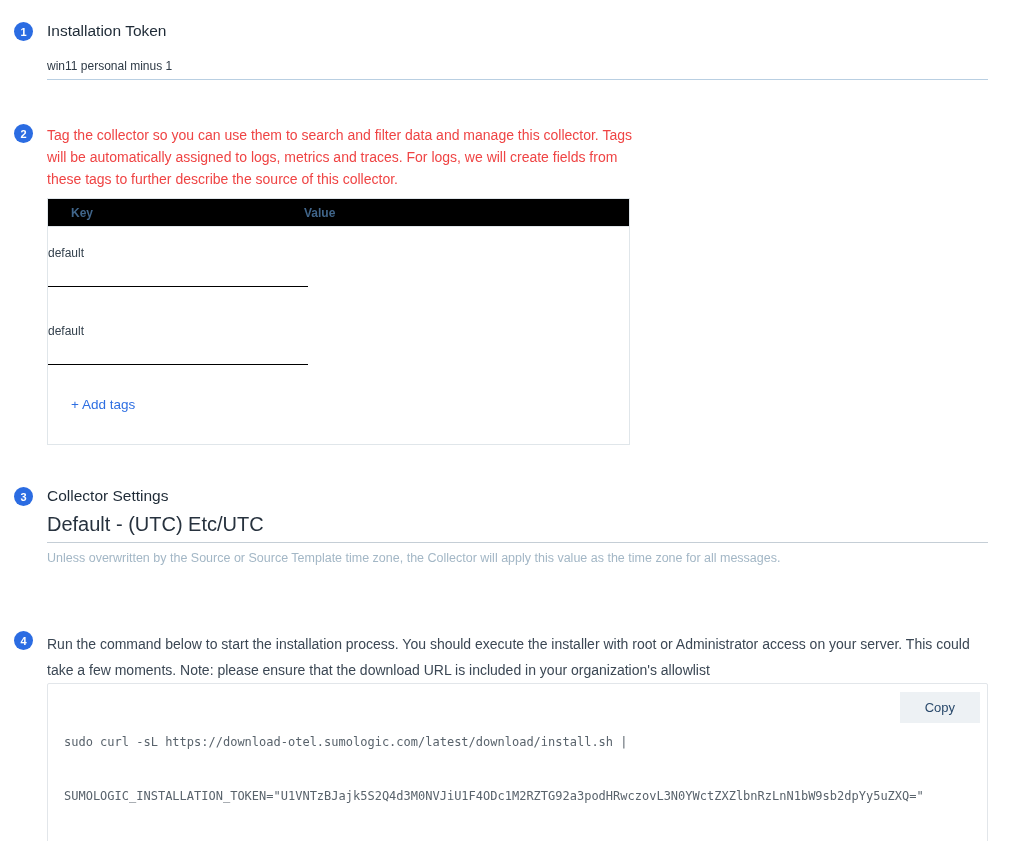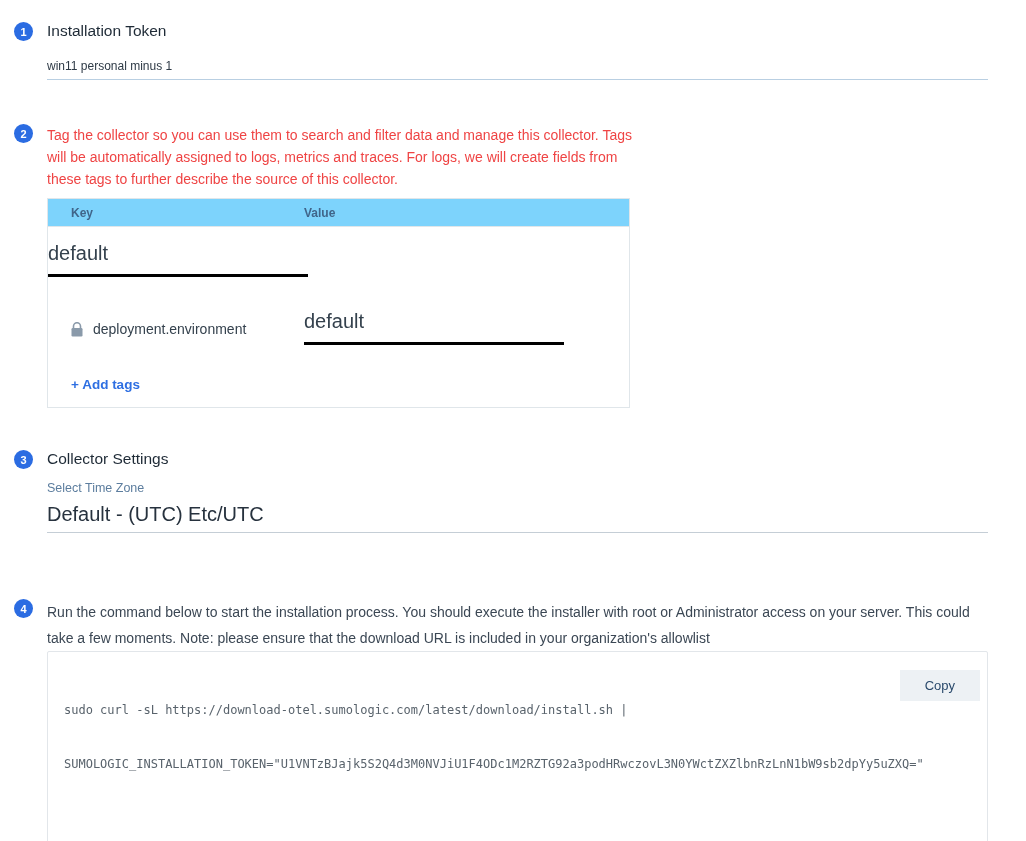--- a/index.html
+++ b/index.html
@@ -27,35 +27,35 @@
     font-size:12px; color:#2e3a46; line-height:16px;
     padding-bottom:5px; border-bottom:1px solid #b9cfe2;
   }
 
   
   .step2 { margin-top:44px; }
   .step-desc { margin-top:16px; font-size:14px; line-height:22px; color:#ef4444; max-width:601px; }
   .tag-table { margin-top:8px; width:583px; border:1px solid #e0e6ea; background:#fff; }
   .tag-header {
     display:flex; align-items:center; height:28px;
-    background:#7dd3fc; border-bottom:1px solid #e0e6ea;
+    background:#000000; border-bottom:1px solid #e0e6ea;
     font-size:12px; font-weight:700; color:#40658a;
   }
   .col-key { width:256px; padding-left:23px; }
   .tag-row { display:flex; align-items:center; padding:18px 0; }
   .cell-key { width:256px; display:flex; align-items:center; padding-left:23px; }
   .lock-icon { width:12px; height:15px; margin-right:10px; flex:0 0 auto; }
   .tag-key { font-size:14px; color:#34414d; }
   .tag-value {
-    width:260px; font-size:20px; color:#34414d; line-height:17px;
-    padding-bottom:12px; border-bottom:3px solid #000000;
+    width:260px; font-size:12px; color:#34414d; line-height:17px;
+    padding-bottom:24px; border-bottom:1px solid #000000;
   }
   .add-tags {
-    display:inline-block; margin:14px 0 15px 23px;
-    color:#2e6fe2; font-size:13.5px; font-weight:700; cursor:pointer;
+    display:inline-block; margin:14px 0 32px 23px;
+    color:#2e6fe2; font-size:13.5px; font-weight:400; cursor:pointer;
   }
 
   
   .step3 { margin-top:42px; }
   .tz-label { margin-top:13px; font-size:12.5px; color:#5c7d9e; }
   .tz-value {
     margin-top:12px; width:100%;
     font-size:20px; color:#27323e; line-height:15px;
     padding-bottom:10px; border-bottom:1px solid #c5ced6; cursor:pointer;
   }
@@ -66,21 +66,21 @@
   .step4-desc { margin-top:12px; font-size:14px; line-height:26px; color:#3b4754; }
   .code-block {
     position:relative; margin-top:0px; width:100%;
     border:1px solid #e2e6ea; border-radius:2px;
     padding:13px 12px 13px 16px;
     font-family:"DejaVu Sans Mono", monospace;
     font-size:12px; line-height:18px; color:#59636c;
     white-space:pre; overflow:hidden;
   }
   .copy-btn {
-    position:absolute; top:18px; right:7px;
+    position:absolute; top:8px; right:7px;
     background:#edf1f4; color:#29496b; border:none;
     font-family:"Liberation Sans", sans-serif;
     font-size:13px; padding:8px 25px; cursor:pointer;
   }
 </style>
 </head>
 <body>
 
 <div class="page">
 
@@ -100,41 +100,34 @@
         <div class="col-value">Value</div>
       </div>
 
       <div class="tag-row">
         <div class="cell-value">
           <div class="tag-value">default</div>
         </div>
       </div>
 
       <div class="tag-row">
-        <div class="cell-key">
-          <svg class="lock-icon" viewBox="0 0 12 15" xmlns="http://www.w3.org/2000/svg">
-            <path d="M2.5 6V4.2a3.5 3.5 0 0 1 7 0V6" fill="none" stroke="#8a9aaa" stroke-width="1.6"></path>
-            <rect x="0.5" y="6" width="11" height="8.5" rx="1.2" fill="#8a9aaa"></rect>
-          </svg>
-          <span class="tag-key">deployment.environment</span>
-        </div>
         <div class="cell-value">
           <div class="tag-value">default</div>
         </div>
       </div>
 
       <span class="add-tags">+ Add tags</span>
     </div>
   </section>
 
   <section class="step step3">
     <span class="badge">3</span>
     <div class="step-title">Collector Settings</div>
-    <div class="tz-label">Select Time Zone</div>
     <div class="tz-value">Default - (UTC) Etc/UTC</div>
+    <div class="tz-help">Unless overwritten by the Source or Source Template time zone, the Collector will apply this value as the time zone for all messages.</div>
   </section>
 
   <section class="step step4">
     <span class="badge">4</span>
     <div class="step4-desc">Run the command below to start the installation process. You should execute the installer with root or Administrator access on your server. This could take a few moments. Note: please ensure that the download URL is included in your organization's allowlist</div>
 
     <div class="code-block">
       <div>sudo curl -sL https://download-otel.sumologic.com/latest/download/install.sh |</div>
       <div>SUMOLOGIC_INSTALLATION_TOKEN="U1VNTzBJajk5S2Q4d3M0NVJiU1F4ODc1M2RZTG92a3podHRwczovL3N0YWctZXZlbnRzLnN1bW9sb2dpYy5uZXQ="</div>
       

